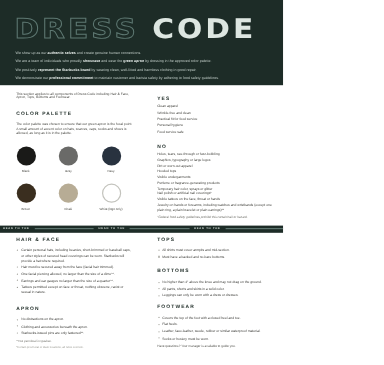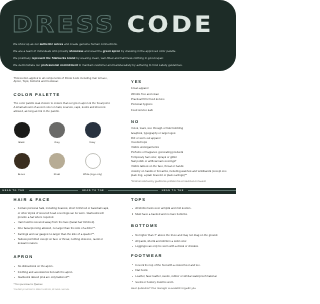--- a/index.html
+++ b/index.html
@@ -1,20 +1,20 @@
 <!DOCTYPE html>
 <html><head>
 <meta charset="utf-8">
 <style>
   html,body{margin:0;padding:0;}
   body{width:236px;height:304px;background:#fff;font-family:"Liberation Sans",sans-serif;overflow:hidden;-webkit-font-smoothing:antialiased;text-rendering:geometricPrecision;}
   .page{position:relative;width:236px;height:304px;background:#fff;}
 
   
-  .hero{position:absolute;left:0;top:0;width:236px;height:71px;background:#1d2c27;border-radius:16px;}
+  .hero{position:absolute;left:0;top:0;width:236px;height:71px;background:#1d2c27;}
   .title{position:absolute;left:12px;top:14px;font-family:"DejaVu Sans",sans-serif;font-size:22.5px;line-height:22px;font-weight:700;letter-spacing:2.3px;white-space:nowrap;transform:scaleX(1.1);transform-origin:left top;}
   .t-outline{color:transparent;-webkit-text-stroke:0.8px #5e7872;}
   .t-solid{color:#dde6e1;}
   .intro{position:absolute;left:13px;top:41px;width:196px;color:#c3cfca;font-size:2.95px;line-height:6.85px;letter-spacing:0.04px;}
   .intro b{color:#eaf1ee;font-weight:700;}
 
   
   .colL{position:absolute;left:13.5px;top:76.5px;width:98.5px;}
   .colR{position:absolute;left:131px;top:79.5px;width:96px;}
 

